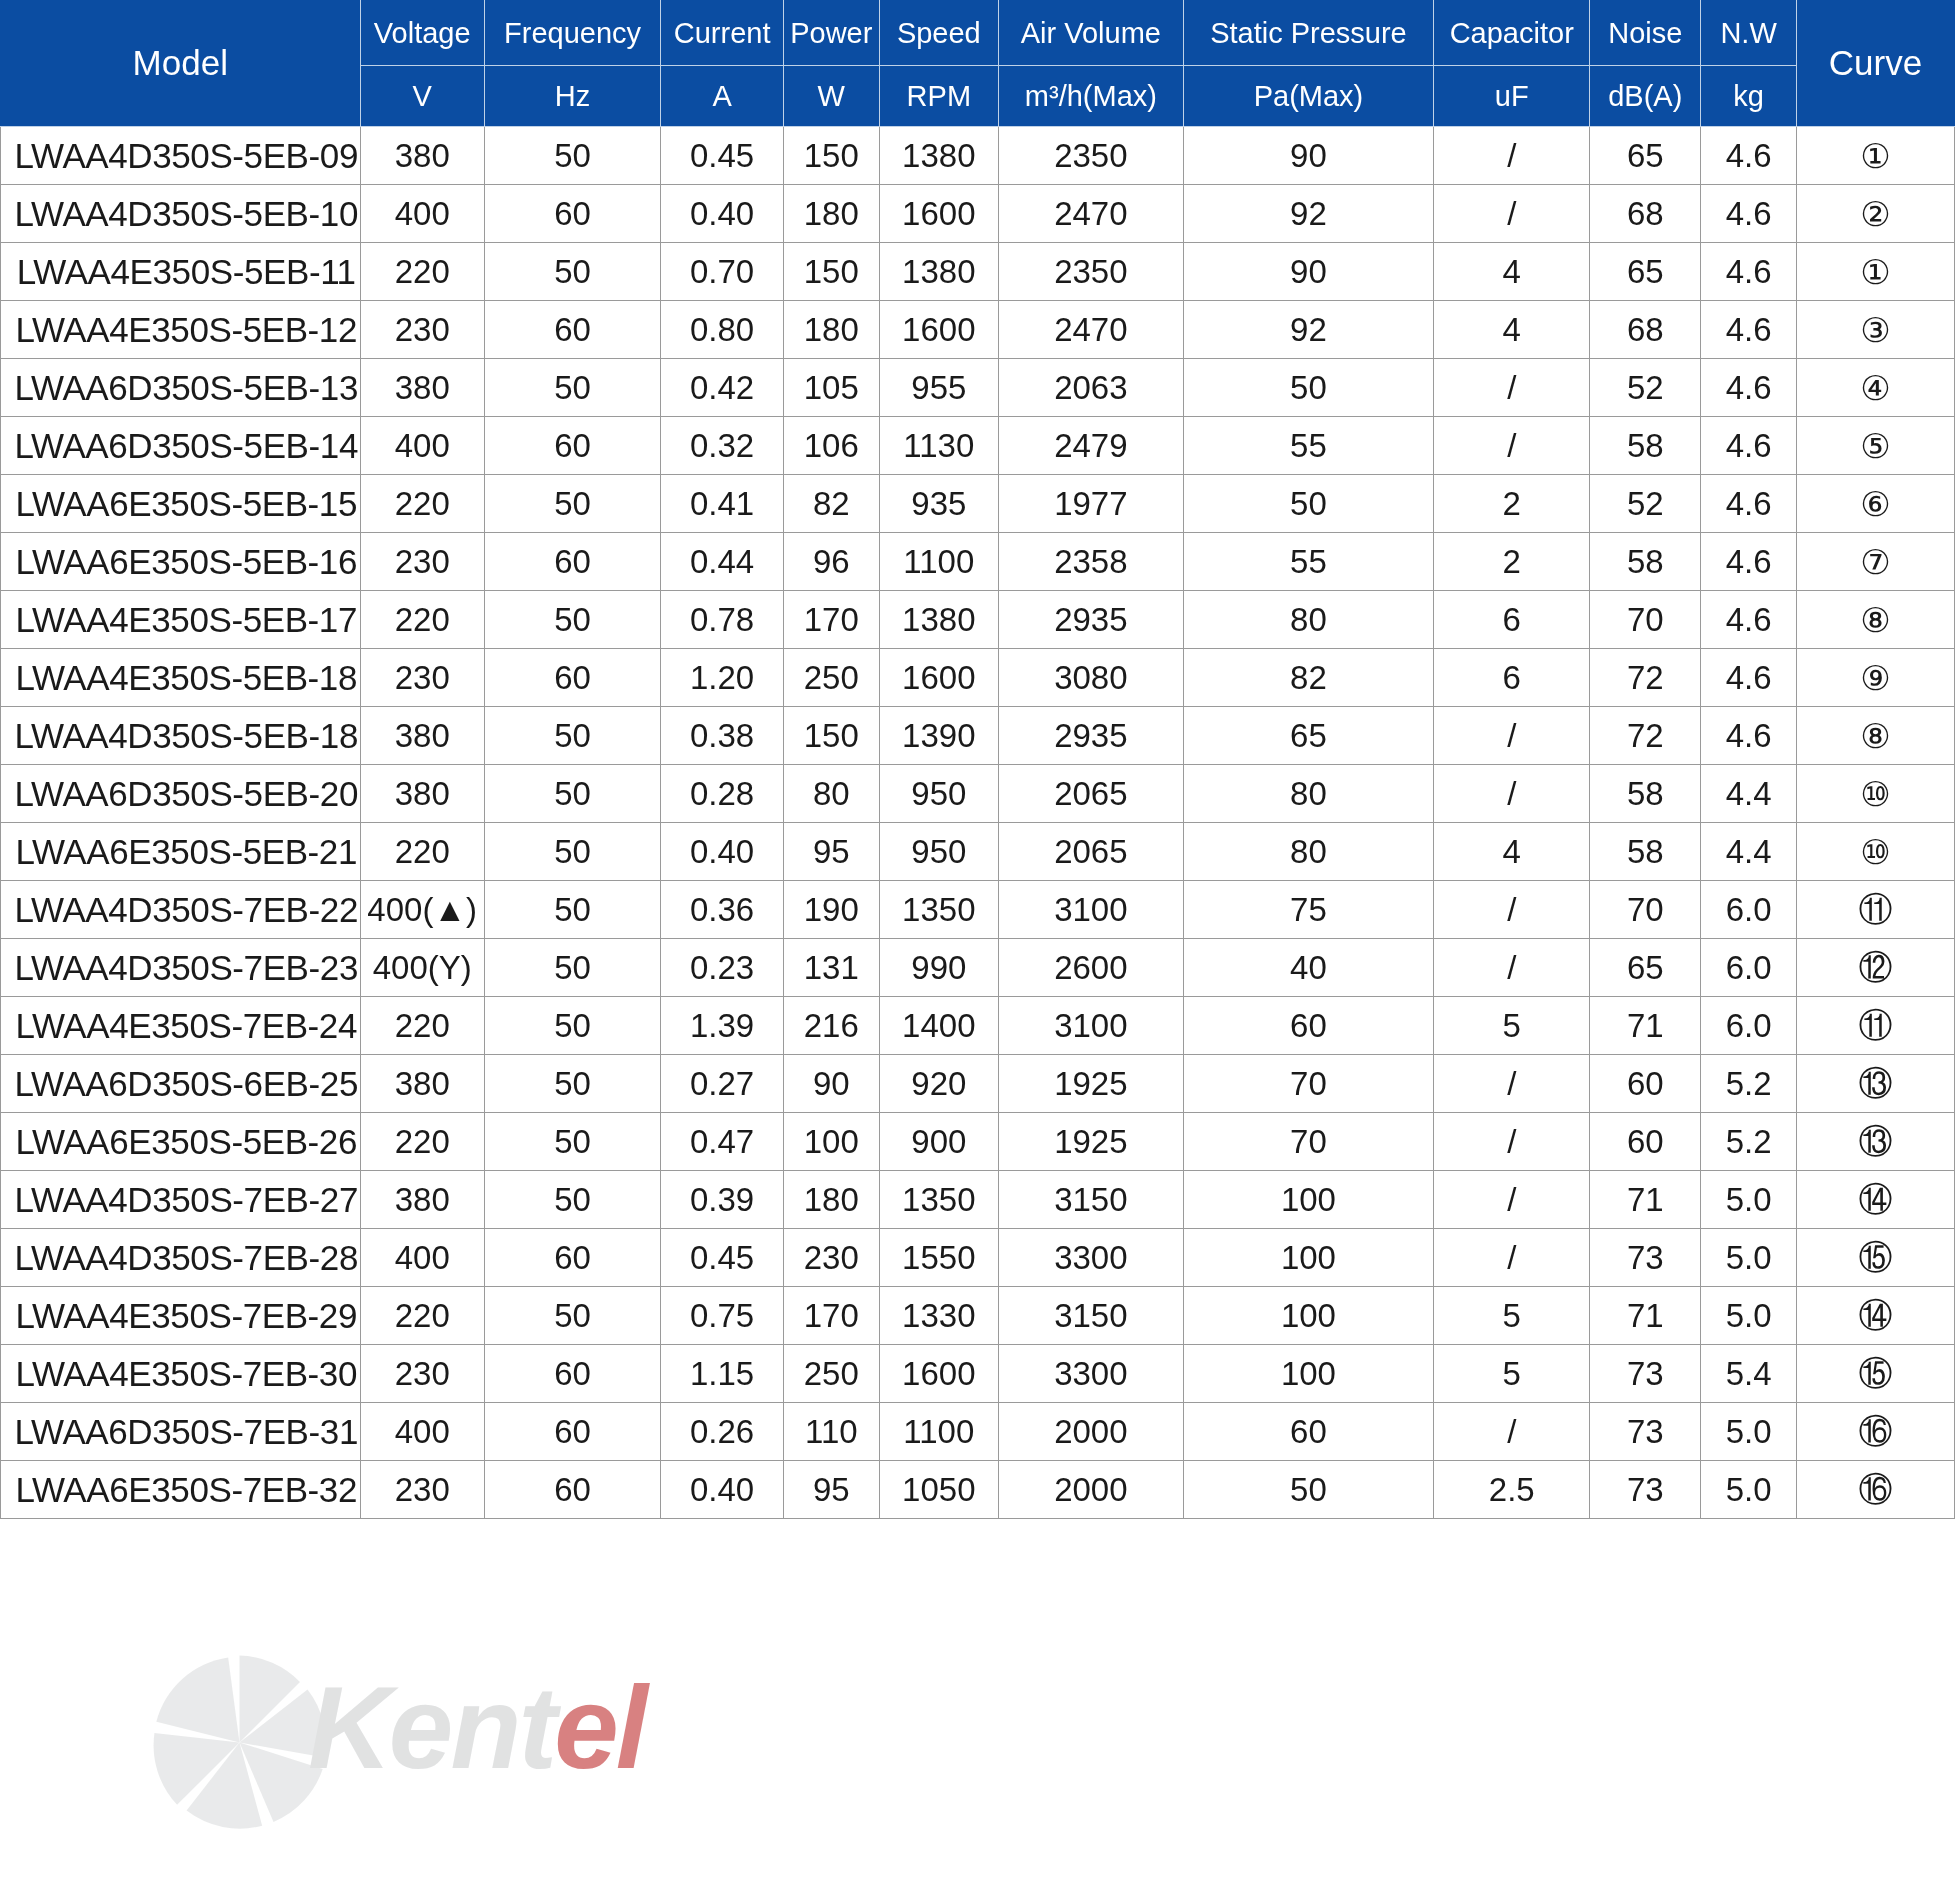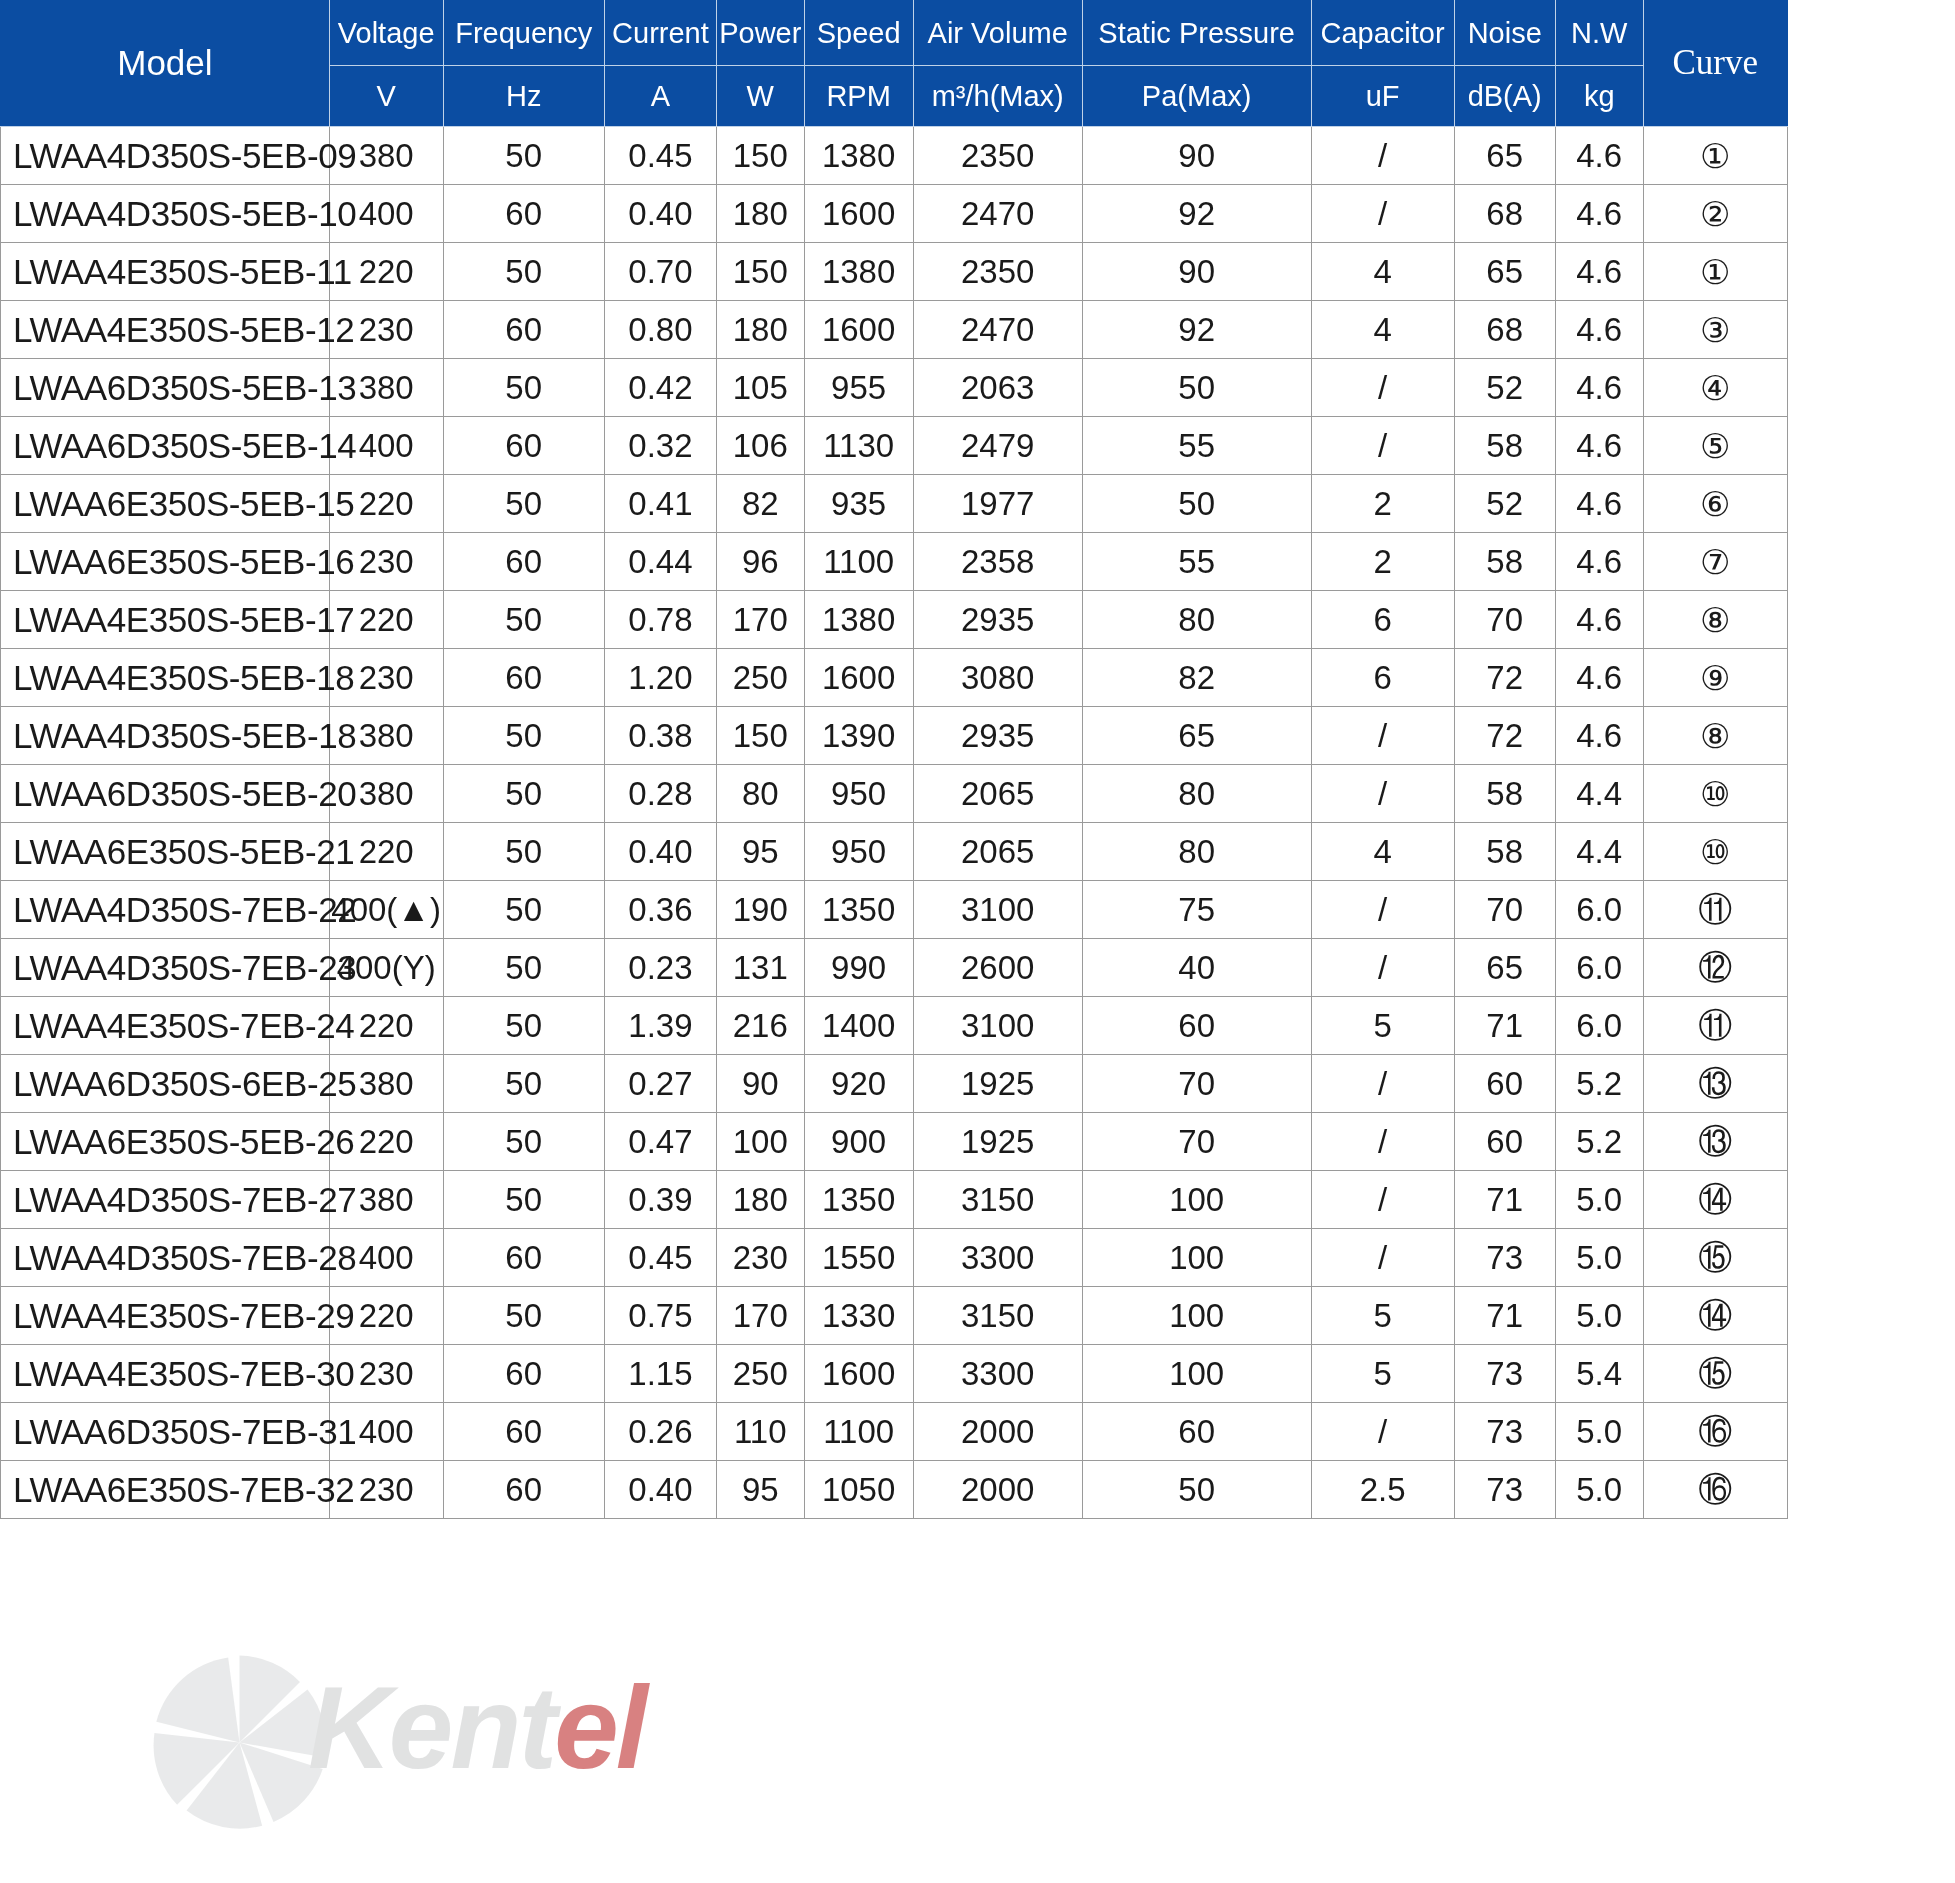--- a/index.html
+++ b/index.html
@@ -50,21 +50,21 @@
     line-height: 1;
     white-space: nowrap;
   }
   #watermark .wm-kent { color: #c9cbcc; margin-top: 40px; }
   #watermark .wm-el   { color: #b91c1c; }
 
   
   table.spec {
     position: relative;
     z-index: 10;
-    width: 1788px;
+    width: 1955px;
     border-collapse: collapse;
     table-layout: fixed;
   }
 
   table.spec th,
   table.spec td {
     border: 0.7px solid #9a9a9a;
     text-align: center;
     vertical-align: middle;
     padding: 0;
@@ -84,21 +84,21 @@
   }
   table.spec thead th.unit {
     font-size: 29px;
     height: 60px;
     line-height: 1.05;
   }
   table.spec thead th.tall {
     font-size: 35px;
   }
   table.spec thead th.outer-l { border-left-color: #0b4da2; }
-  table.spec thead th.outer-r { border-right-color: #0b4da2; font-family: Liberation Serif, serif; }
+  table.spec thead th.outer-r { border-right-color: #0b4da2; }
   table.spec thead th.outer-t { border-top-color: #0b4da2; }
 
   
   table.spec tbody td {
     height: 57px;
     font-size: 33px;
     color: #1a1a1a;
     background: transparent;
     white-space: nowrap;
   }

